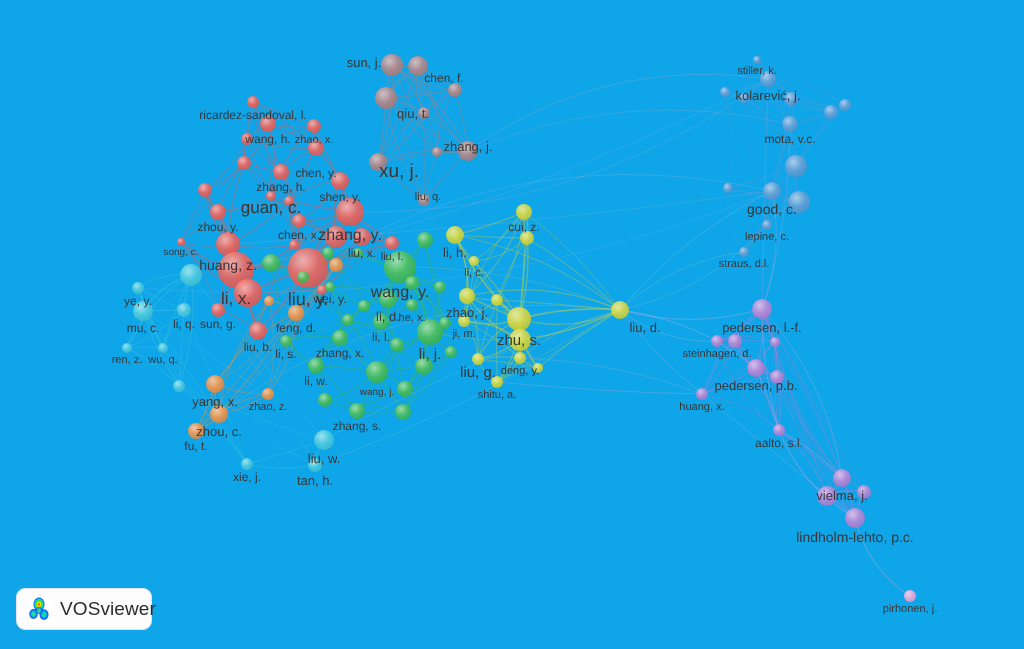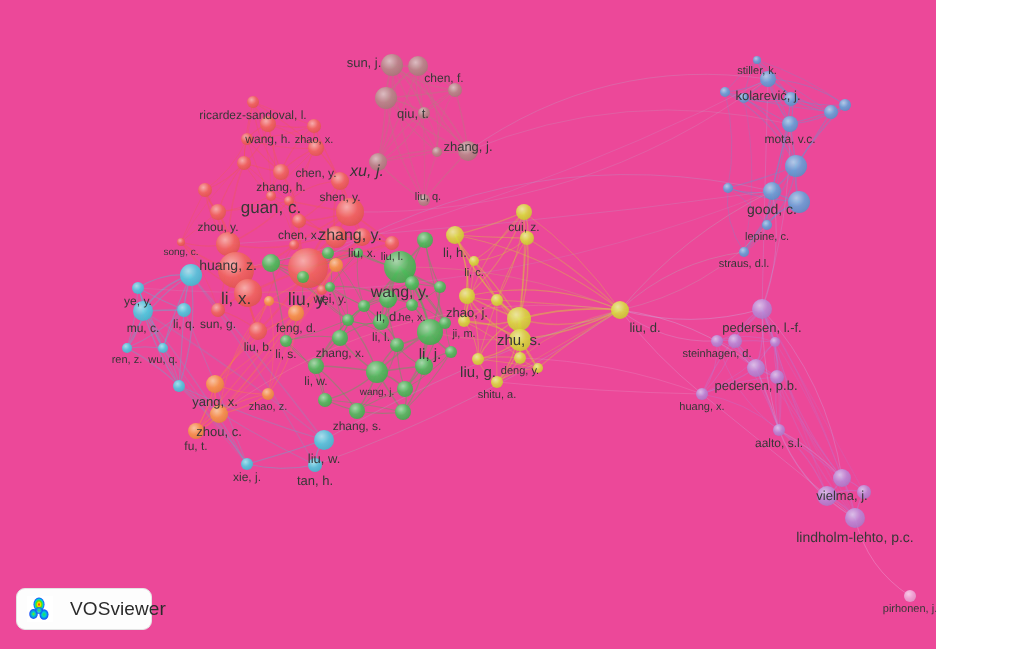--- a/index.html
+++ b/index.html
@@ -4,23 +4,23 @@
 <title>VOSviewer Network Visualization</title>
 <style>
   html, body {
     margin: 0;
     padding: 0;
     background: #ffffff;
     font-family: "Liberation Sans", sans-serif;
   }
   #app {
     position: relative;
-    width: 936px;
+    width: 1024px;
     height: 649px;
-    background: #ec4899;
+    background: #0ea5e9;
     overflow: hidden;
   }
   #network-canvas {
     position: absolute;
     left: 0;
     top: 0;
     width: 1024px;
     height: 649px;
   }
   #logo-box {
@@ -29,21 +29,21 @@
     top: 588px;
     width: 136px;
     height: 42px;
     background: #fdfdfd;
     border: 1px solid #e3e3e3;
     border-radius: 9px;
     display: flex;
     align-items: center;
     padding: 0 10px;
     box-sizing: border-box;
-    gap: 17px;
+    gap: 7px;
   }
   #logo-icon {
     width: 26px;
     height: 26px;
     flex: 0 0 26px;
   }
   #logo-text {
     font-family: "Liberation Sans", sans-serif;
     font-size: 19px;
     color: #2b2b2b;
@@ -1037,21 +1037,21 @@
           <circle cx="910" cy="596" r="6" fill="url(#gradShine)"></circle>
         </g>
       </g>
   </svg>
 
   <div id="labels-layer">
       <div class="node-label" style="font-size: 13px; left: 364px; top: 62px;">sun, j.</div>
       <div class="node-label" style="font-size: 12px; left: 444px; top: 78px;">chen, f.</div>
       <div class="node-label" style="font-size: 13px; left: 413px; top: 113px;">qiu, t.</div>
       <div class="node-label" style="font-size: 13px; left: 468px; top: 146px;">zhang, j.</div>
-      <div class="node-label" style="font-size: 16px; left: 367px; top: 172px; font-style: italic;">xu, j.</div>
+      <div class="node-label" style="font-size: 19px; left: 399px; top: 172px;">xu, j.</div>
       <div class="node-label" style="font-size: 11px; left: 428px; top: 197px;">liu, q.</div>
       <div class="node-label" style="font-size: 12px; left: 253px; top: 115.44px;">ricardez-sandoval, l.</div>
       <div class="node-label" style="font-size: 12px; left: 268px; top: 139.44px;">wang, h.</div>
       <div class="node-label" style="font-size: 11px; left: 314px; top: 139.82px;">zhao, x.</div>
       <div class="node-label" style="font-size: 12px; left: 316px; top: 173px;">chen, y.</div>
       <div class="node-label" style="font-size: 12px; left: 281px; top: 187.44px;">zhang, h.</div>
       <div class="node-label" style="font-size: 12px; left: 340px; top: 197.44px;">shen, y.</div>
       <div class="node-label" style="font-size: 17px; left: 271px; top: 207.82px;">guan, c.</div>
       <div class="node-label" style="font-size: 12px; left: 218px; top: 227.44px;">zhou, y.</div>
       <div class="node-label" style="font-size: 12px; left: 299px; top: 235.44px;">chen, x.</div>

